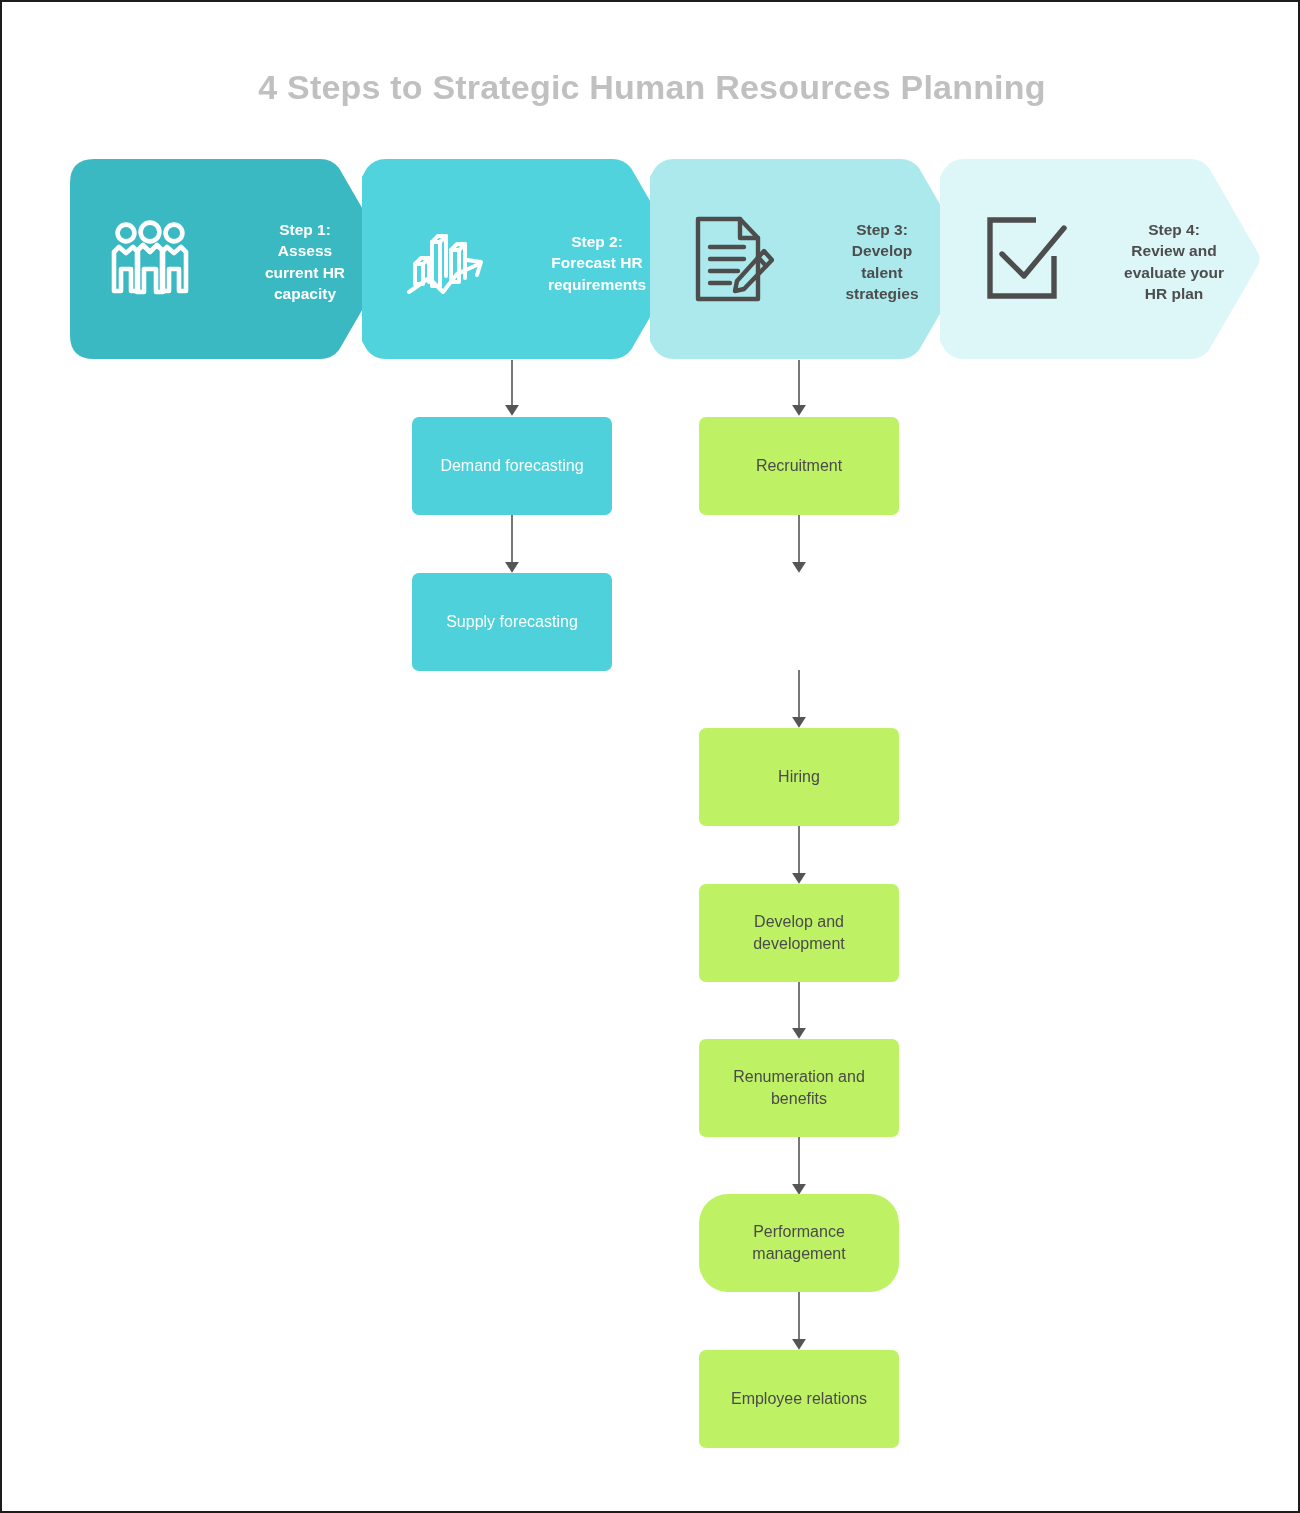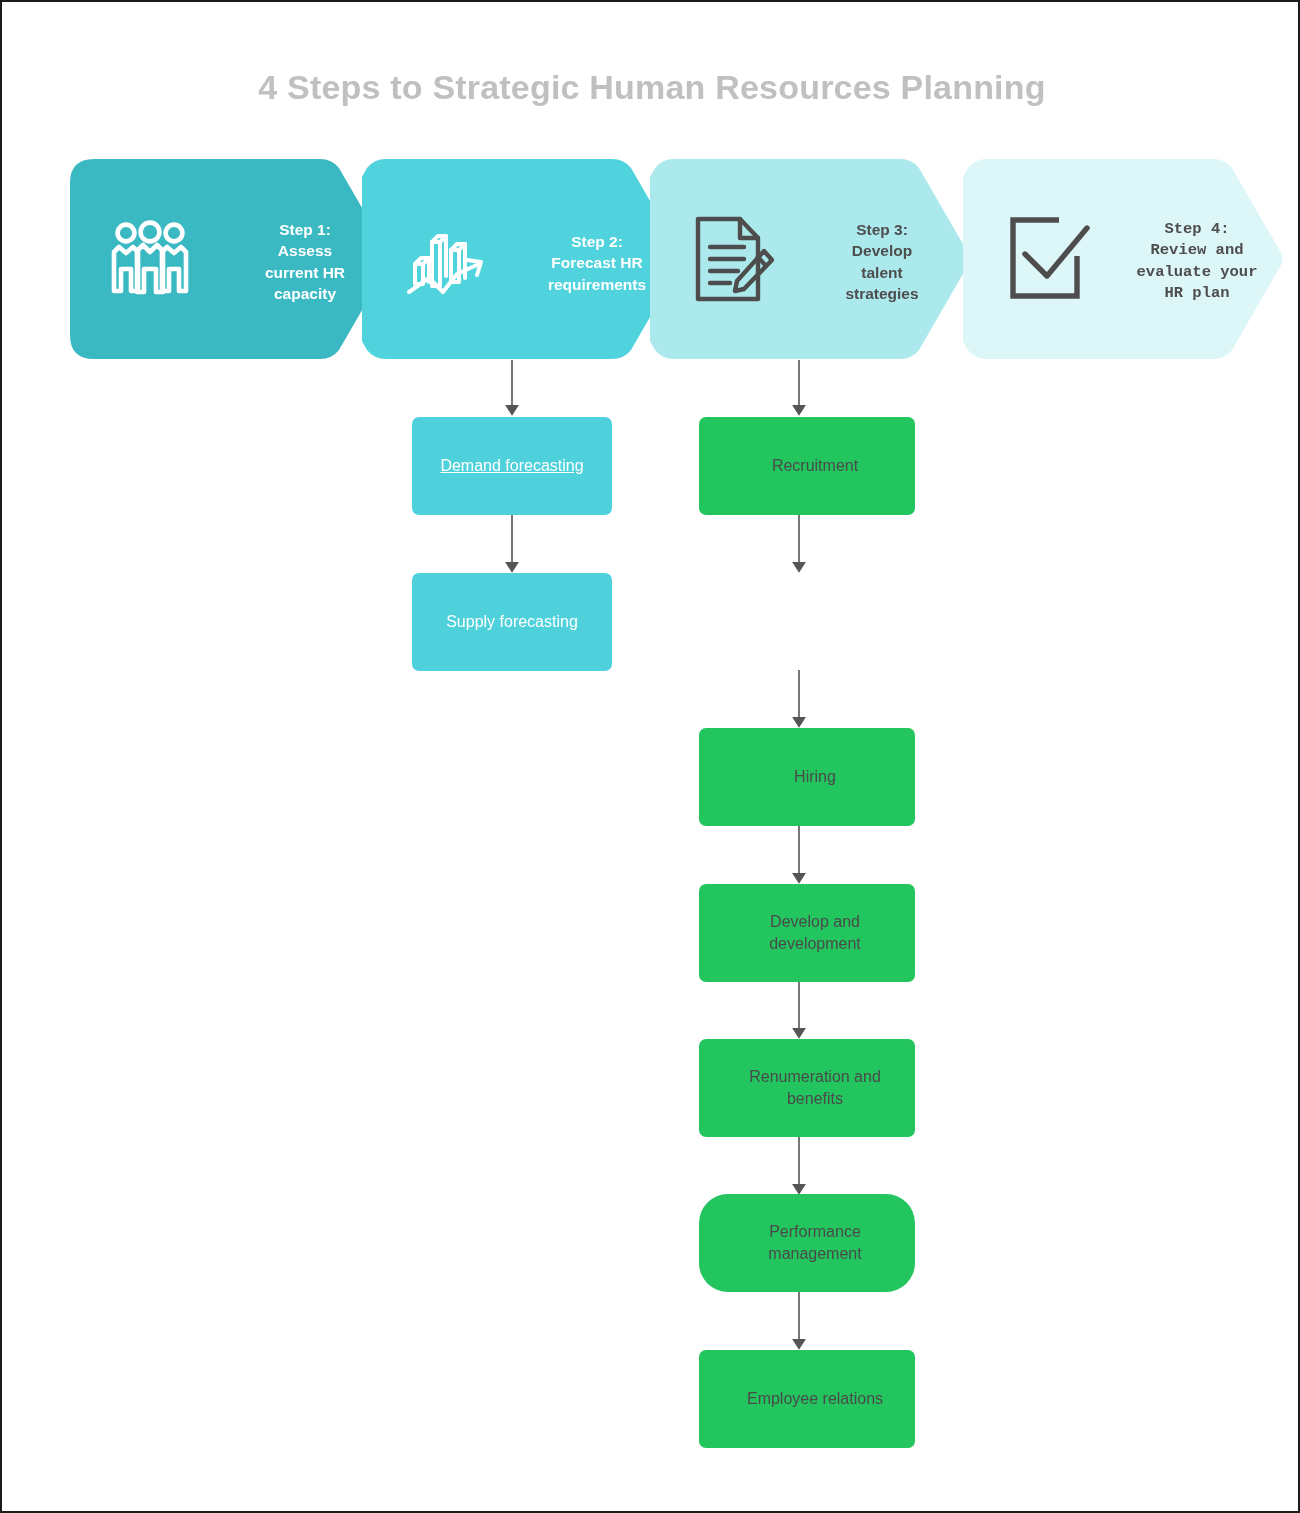--- a/index.html
+++ b/index.html
@@ -86,21 +86,21 @@
     display: flex;
     align-items: center;
     justify-content: center;
     text-align: center;
     font-size: 16px;
     line-height: 1.35;
     white-space: pre-line;
     user-select: none;
   }
   .box-dark { background: #4ed1da; color: #ffffff; }
-  .box-light { background: #22c55e; color: #4a4a4a; padding-left: 16px; }
+  .box-light { background: #bef264; color: #4a4a4a; }
 
   #connectors {
     position: absolute;
     left: 0; top: 0;
     width: 1300px; height: 1513px;
     pointer-events: none;
   }
 </style>
 </head>
 <body>
@@ -182,21 +182,21 @@
             </g>
           </svg>
         </div>
         <div class="step-label" style="left:152px; top:60px; width:160px; color:#4d4d4d;">Step 3:
 Develop
 talent
 strategies</div>
       </div>
     </div>
 
-    <div class="chevron" style="left:961px; width:320px;font-family:Liberation Mono, monospace;">
+    <div class="chevron" style="left:938px; width:320px;">
       <svg class="chev-bg" viewBox="0 0 320 200" preserveAspectRatio="none">
         <path d="M 24 0 L 250 0 Q 262 0 269 9 L 317 92 Q 322 100 317 108 L 269 191 Q 262 200 250 200 L 24 200 Q 12 200 5 191 L -43 108 Q -48 100 -43 92 L 5 9 Q 12 0 24 0 Z" fill="#ddf6f8"></path>
       </svg>
       <div class="chev-inner">
         <div class="step-icon" style="left:42px; top:52px; width:92px; height:92px;">
           <svg width="88" height="90" viewBox="0 0 88 90">
             <g fill="none" stroke="#4d4d4d" stroke-width="5.4" stroke-linejoin="miter" stroke-linecap="butt">
               <path d="M 52 8 L 6 8 L 6 84 L 70 84 L 70 44"></path>
               <path d="M 18 42 L 40 64 L 80 16" stroke-linecap="round" stroke-linejoin="round"></path>
             </g>
@@ -231,21 +231,21 @@
       <line x1="797" y1="824" x2="797" y2="876"></line>
 
       <line x1="797" y1="979" x2="797" y2="1031"></line>
 
       <line x1="797" y1="1135" x2="797" y2="1187"></line>
 
       <line x1="797" y1="1290" x2="797" y2="1342"></line>
     </g>
   </svg>
 
-  <div class="sub-box box-dark" style="left:410px; top:415px; width:200px; height:98px;text-decoration:underline;">Demand forecasting</div>
+  <div class="sub-box box-dark" style="left:410px; top:415px; width:200px; height:98px;">Demand forecasting</div>
 
   <div class="sub-box box-dark" style="left:410px; top:571px; width:200px; height:98px;">Supply forecasting</div>
 
   <div class="sub-box box-light" style="left:697px; top:415px; width:200px; height:98px;">Recruitment</div>
 
 
   <div class="sub-box box-light" style="left:697px; top:726px; width:200px; height:98px;">Hiring</div>
 
   <div class="sub-box box-light" style="left:697px; top:882px; width:200px; height:98px;">Develop and
 development</div>

